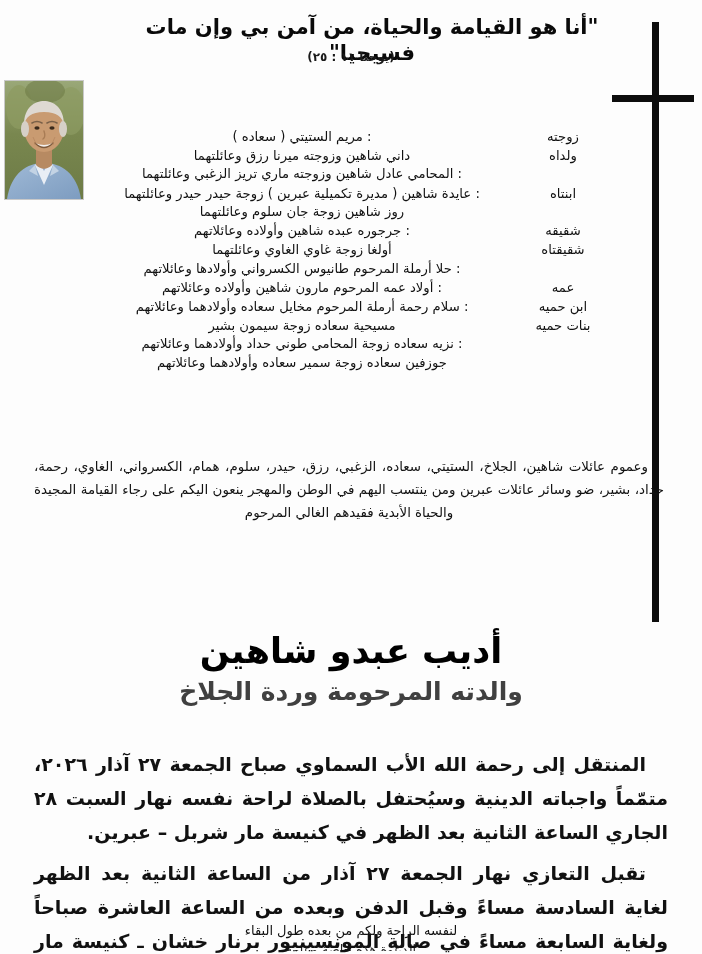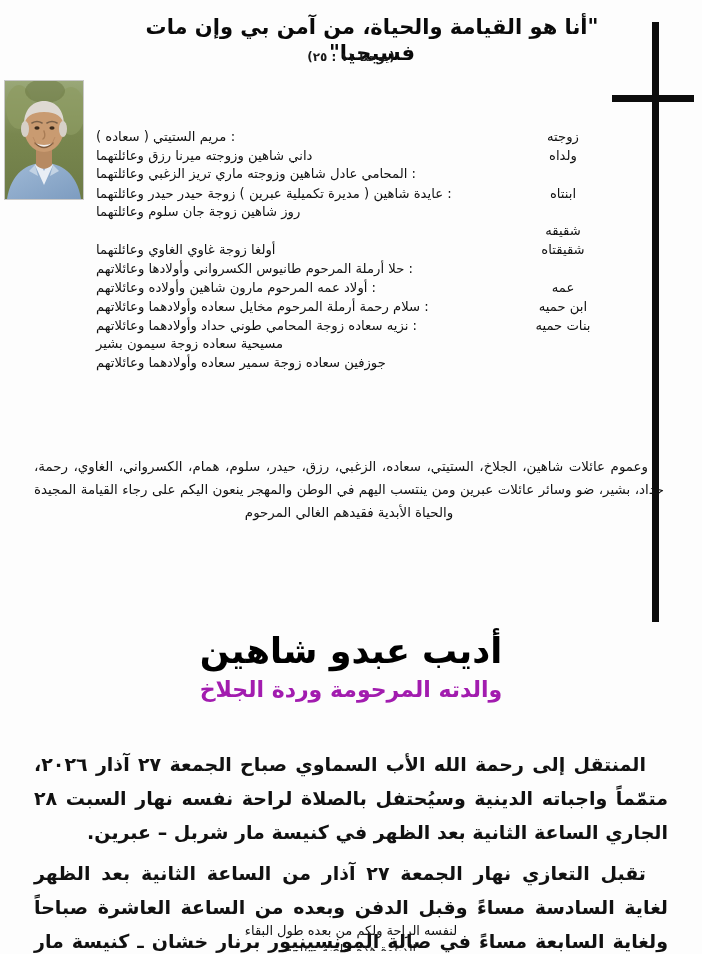--- a/index.html
+++ b/index.html
@@ -103,21 +103,21 @@
     font-weight: normal;
     white-space: nowrap;
   }
   .fam-values {
     flex: 1 1 auto;
     text-align: left;
     direction: rtl;
   }
   .fam-values .v {
     display: block;
-    text-align: left;
+    text-align: center;
     white-space: nowrap;
   }
   .fam-values .v.first::before {
     content: ": ";
   }
 
   
   .families-para {
     position: absolute;
     top: 455px;
@@ -140,25 +140,25 @@
   }
   .name-main {
     font-size: 35px;
     font-weight: bold;
     line-height: 1.18;
     letter-spacing: 1px;
     color: #000;
     margin-top: 48px;
   }
   .name-sub {
-    font-size: 22px;
+    font-size: 25px;
     font-weight: bold;
     line-height: 1.3;
     margin-top: 4px;
-    color: #a21caf;
+    color: #404040;
   }
 
   
   .service {
     position: absolute;
     top: 748px;
     right: 34px;
     left: 34px;
     font-size: 19px;
     line-height: 1.78;
@@ -262,20 +262,23 @@
       </div>
       <div class="fam-row">
         <div class="fam-label">ابنتاه</div>
         <div class="fam-values">
           <span class="v first">عايدة شاهين ( مديرة تكميلية عبرين ) زوجة حيدر حيدر وعائلتهما</span>
           <span class="v">روز شاهين زوجة جان سلوم وعائلتهما</span>
         </div>
       </div>
       <div class="fam-row">
         <div class="fam-label">شقيقه</div>
+        <div class="fam-values">
+          <span class="v first">جرجوره عبده شاهين وأولاده وعائلاتهم</span>
+        </div>
       </div>
       <div class="fam-row">
         <div class="fam-label">شقيقتاه</div>
         <div class="fam-values">
           <span class="v">أولغا زوجة غاوي الغاوي وعائلتهما</span>
           <span class="v first">حلا أرملة المرحوم طانيوس الكسرواني وأولادها وعائلاتهم</span>
         </div>
       </div>
       <div class="fam-row">
         <div class="fam-label">عمه</div>
@@ -285,22 +288,22 @@
       </div>
       <div class="fam-row">
         <div class="fam-label">ابن حميه</div>
         <div class="fam-values">
           <span class="v first">سلام رحمة أرملة المرحوم مخايل سعاده وأولادهما وعائلاتهم</span>
         </div>
       </div>
       <div class="fam-row">
         <div class="fam-label">بنات حميه</div>
         <div class="fam-values">
+          <span class="v">مسيحية سعاده زوجة سيمون بشير</span>
           <span class="v first">نزيه سعاده زوجة المحامي طوني حداد وأولادهما وعائلاتهم</span>
-          <span class="v">مسيحية سعاده زوجة سيمون بشير</span>
           <span class="v">جوزفين سعاده زوجة سمير سعاده وأولادهما وعائلاتهم</span>
         </div>
       </div>
     </div>
 
   <div class="families-para">وعموم عائلات شاهين، الجلاخ، الستيتي، سعاده، الزغبي، رزق، حيدر، سلوم، همام، الكسرواني، الغاوي، رحمة، حداد، بشير، ضو وسائر عائلات عبرين ومن ينتسب اليهم في الوطن والمهجر ينعون اليكم على رجاء القيامة المجيدة والحياة الأبدية فقيدهم الغالي المرحوم</div>
 
   <div class="name-block">
     <div class="name-main">أديب عبدو شاهين</div>
     <div class="name-sub">والدته المرحومة وردة الجلاخ</div>

